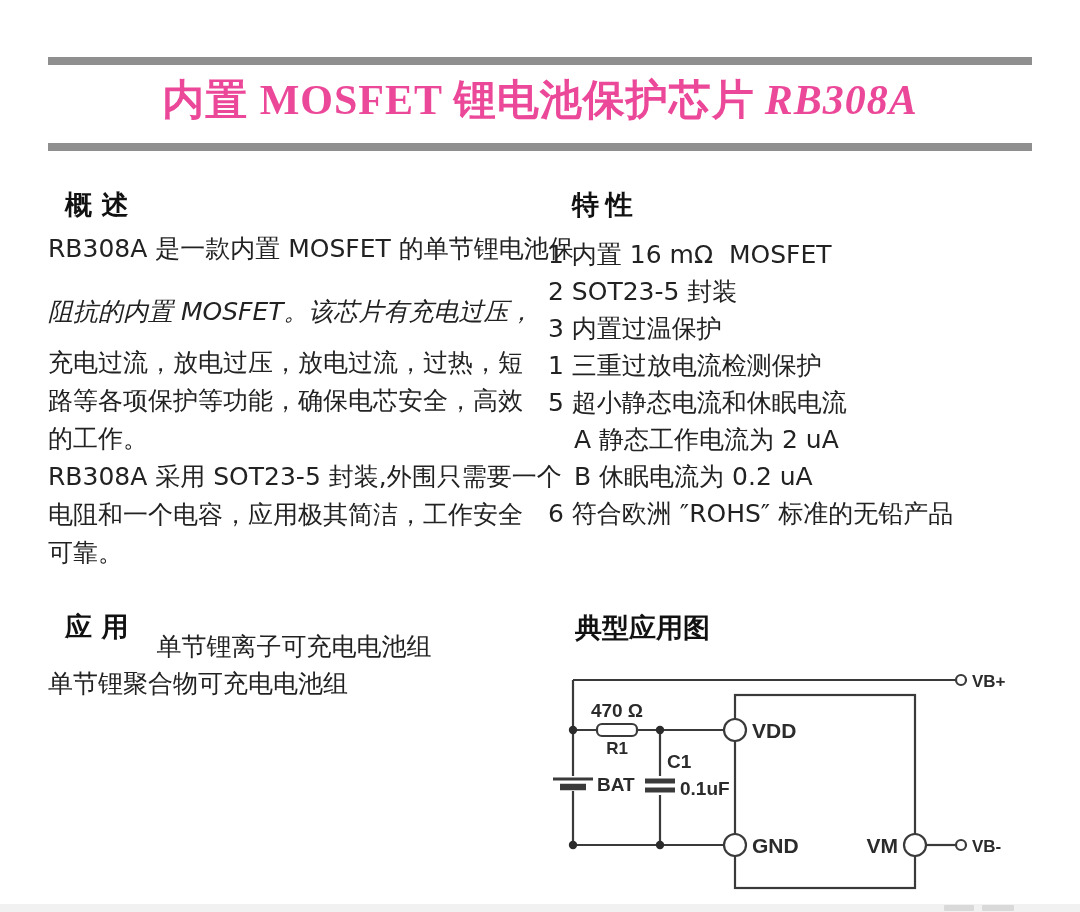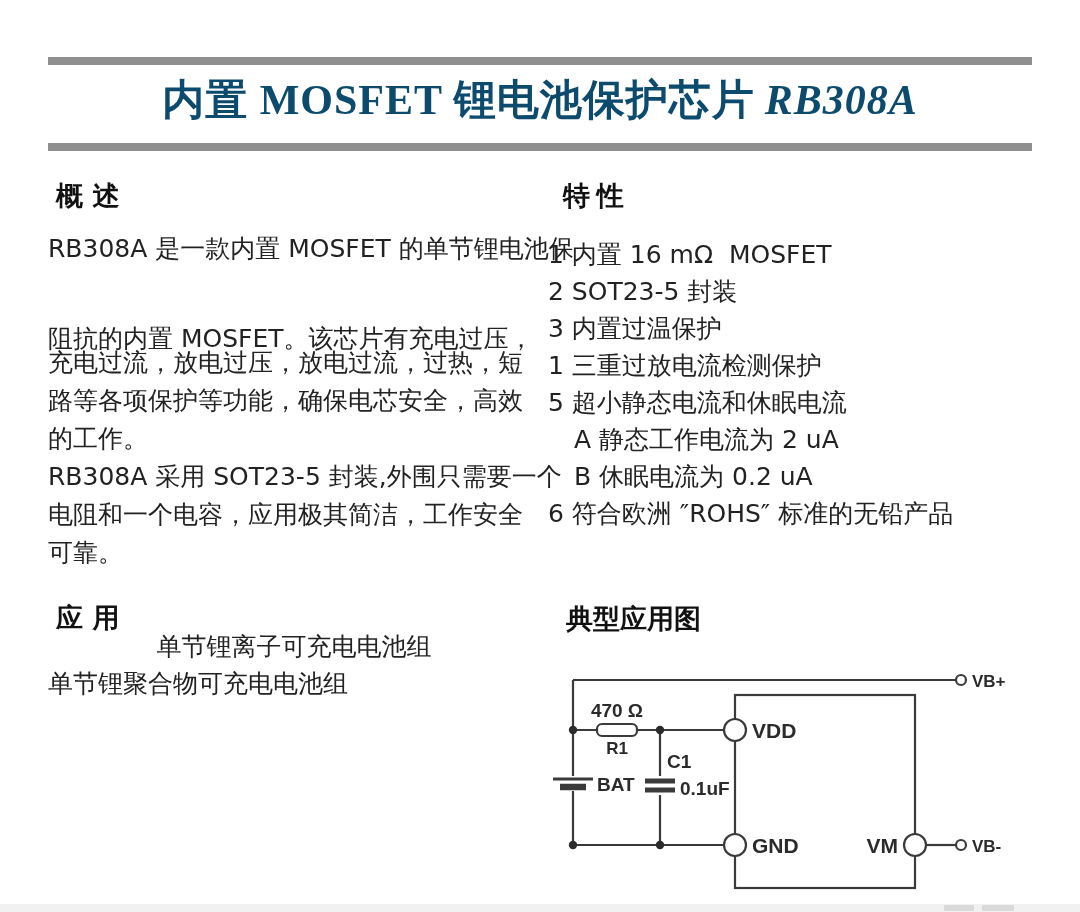--- a/index.html
+++ b/index.html
@@ -6,24 +6,24 @@
   body{width:1080px;height:912px;background:#ffffff;overflow:hidden;
        font-family:"DejaVu Sans",sans-serif;color:#1c1c1c;}
   .page{position:relative;width:1080px;height:912px;background:#fff;}
 
   .rule{position:absolute;left:48px;width:984px;height:8px;background:#8f8f8f;}
   .rule-top{top:57px;}
   .rule-bottom{top:143px;}
 
   .title{position:absolute;left:48px;top:72px;width:984px;margin:0;
          text-align:center;font-family:"Liberation Serif","DejaVu Serif",serif;
-         font-size:42px;font-weight:700;letter-spacing:1px;color:#0c4a6e;}
+         font-size:42px;font-weight:700;letter-spacing:1px;color:#ec4899;}
   .title .model{font-style:italic;margin-left:10px;}
 
-  .heading{position:absolute;margin:8px;font-size:27px;font-weight:700;color:#111;
+  .heading{position:absolute;margin:17px;font-size:27px;font-weight:700;color:#111;
            font-family:"DejaVu Sans",sans-serif;}
 
   .bodyline{position:absolute;font-size:25px;white-space:pre;color:#222;}
   .col-left-line{left:48px;width:492px;}
   .feat-line{left:548px;width:500px;}
   .feat-indent{padding-left:26px;}
 
   .circuit{position:absolute;left:545px;top:655px;}
 
   .hscroll{position:absolute;left:0;top:904px;width:1080px;height:8px;background:#f1f1f1;}
@@ -37,21 +37,21 @@
 <body>
 
 <div class="page">
 
   <div class="rule rule-top"></div>
   <h1 class="title"><span>内置 MOSFET 锂电池保护芯片</span><span class="model">RB308A</span></h1>
   <div class="rule rule-bottom"></div>
 
   <h2 class="heading" style="left:48px;top:170px;">概 述</h2>
   <div class="bodyline col-left-line" style="top:232px;">RB308A 是一款内置 MOSFET 的单节锂电池保</div>
-  <div class="bodyline col-left-line" style="top:322px;">阻抗的内置 MOSFET。该芯片有充电过压，</div>
+  <div class="bodyline col-left-line" style="top:295px;font-style:italic;">阻抗的内置 MOSFET。该芯片有充电过压，</div>
   <div class="bodyline col-left-line" style="top:346px;">充电过流，放电过压，放电过流，过热，短</div>
   <div class="bodyline col-left-line" style="top:384px;">路等各项保护等功能，确保电芯安全，高效</div>
   <div class="bodyline col-left-line" style="top:422px;">的工作。</div>
   <div class="bodyline col-left-line" style="top:460px;">RB308A 采用 SOT23-5 封装,外围只需要一个</div>
   <div class="bodyline col-left-line" style="top:498px;">电阻和一个电容，应用极其简洁，工作安全</div>
   <div class="bodyline col-left-line" style="top:536px;">可靠。</div>
 
   <h2 class="heading" style="left:48px;top:592px;">应 用</h2>
   <div class="bodyline col-left-line" style="top:630px;text-align:center;">单节锂离子可充电电池组</div>
   <div class="bodyline col-left-line" style="top:667px;">单节锂聚合物可充电电池组</div>

